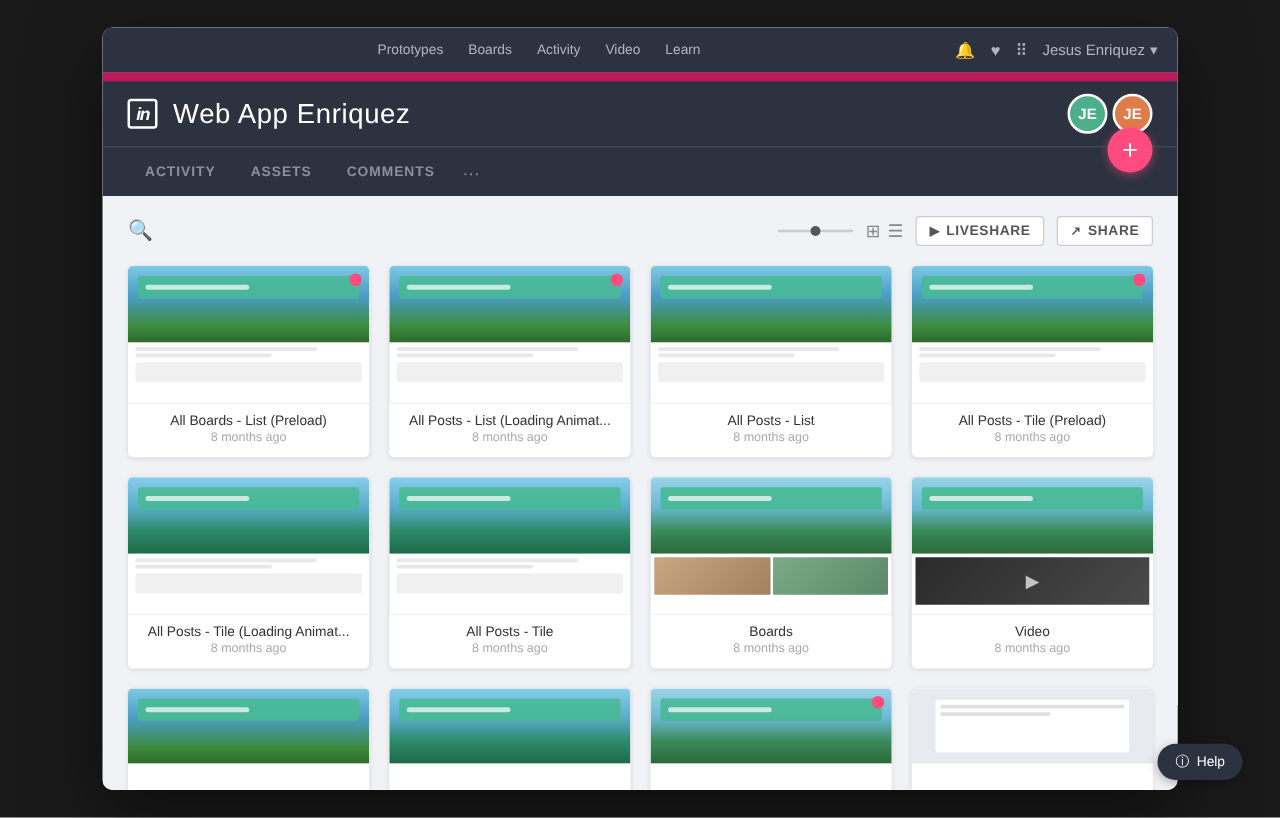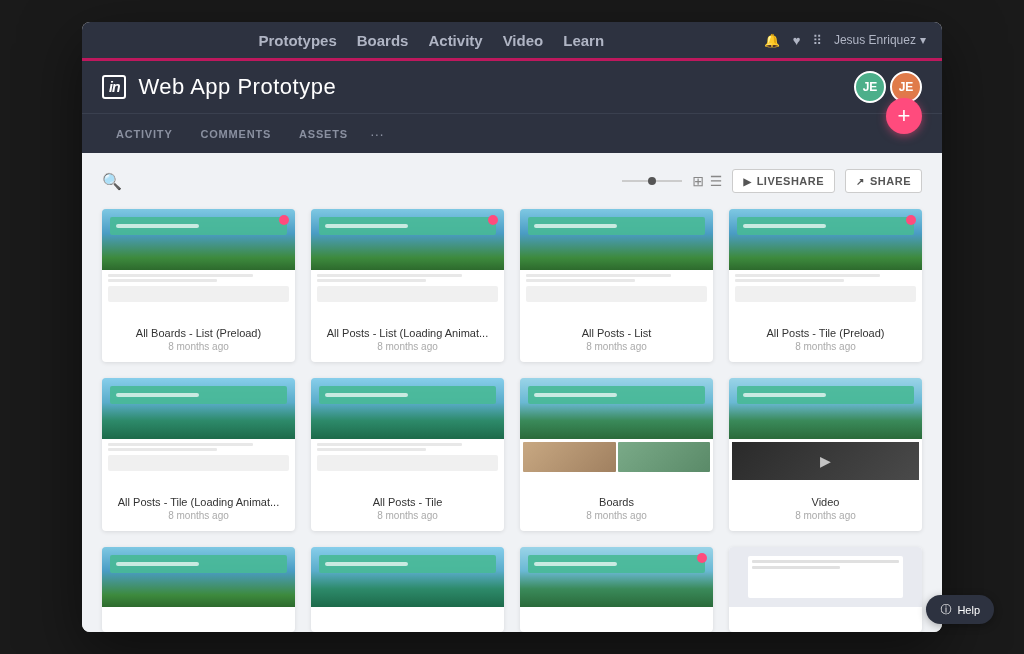--- a/index.html
+++ b/index.html
@@ -32,24 +32,23 @@
     }
     .top-nav-links {
       display: flex;
       align-items: center;
       gap: 20px;
       flex: 1;
       justify-content: center;
     }
     .top-nav-link {
       color: #b0b5c4;
-      font-size: 15px;
+      font-size: 11px;
       cursor: pointer;
       text-decoration: none;
-      font-weight: bold;
     }
     .top-nav-right {
       display: flex;
       align-items: center;
       gap: 12px;
     }
     .top-nav-icon {
       color: #b0b5c4;
       font-size: 13px;
       cursor: pointer;
@@ -63,21 +62,21 @@
       gap: 4px;
     }
     
     .header-bar {
       background: #2d3240;
       padding: 10px 20px;
       display: flex;
       align-items: center;
       justify-content: space-between;
       flex-shrink: 0;
-      border-top: 3px solid #be185d;
+      border-top: 7px solid #be185d;
     }
     .header-left {
       display: flex;
       align-items: center;
       gap: 12px;
     }
     .invision-logo {
       background: transparent;
       color: #fff;
       font-size: 14px;
@@ -412,32 +411,32 @@
       <span class="top-nav-user">
         <span>Jesus Enriquez</span>
         <span>▾</span>
       </span>
     </div>
   </div>
 
   <div class="header-bar">
     <div class="header-left">
       <div class="invision-logo">in</div>
-      <h1 class="project-title">Web App Prototype</h1>
+      <h1 class="project-title">Web App Enriquez</h1>
     </div>
     <div class="header-avatars">
       <div class="avatar avatar-green">JE</div>
       <div class="avatar avatar-orange">JE</div>
     </div>
   </div>
 
   <div class="sub-nav">
     <div class="sub-nav-item">ACTIVITY</div>
+    <div class="sub-nav-item">ASSETS</div>
     <div class="sub-nav-item">COMMENTS</div>
-    <div class="sub-nav-item">ASSETS</div>
     <div class="sub-nav-more">···</div>
     <div class="add-btn">+</div>
   </div>
 
   <div class="content-area">
 
     <div class="toolbar">
       <div class="search-icon-wrap">🔍</div>
       <div class="toolbar-right">
         <div class="zoom-slider-wrap">

